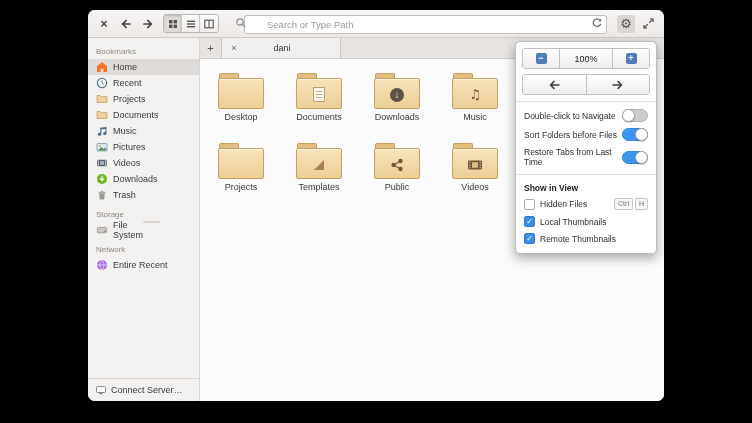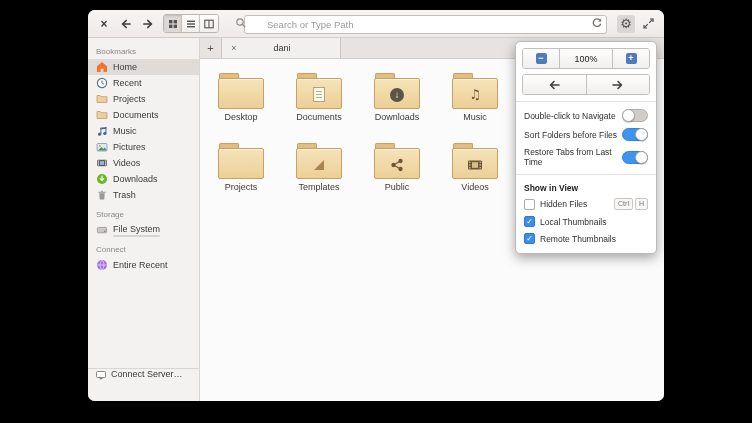--- a/index.html
+++ b/index.html
@@ -57,26 +57,26 @@
   
   .wbody { flex:1; display:flex; min-height:0; }
   .sidebar {
     width:112px; flex:0 0 112px; background:#f4f2f0; border-right:1px solid #d8d5d2;
     display:flex; flex-direction:column; font-size:9px; color:#3a3a3a; padding-top:2px;
   }
   .section-title { padding:7px 8px 3px; font-size:8px; font-weight:normal; color:#8b8885; }
   .side-item { display:flex; align-items:center; gap:5px; padding:0 8px; height:16px; }
   .side-item.selected { background:#dedbd8; }
   .side-item svg { flex:0 0 auto; }
-  .labelcol { display:flex; flex-direction:column; }
+  .labelcol { display:flex; flex-direction:row; }
   .fs-bar { height:2px; width:100%; background:#d7d4d1; border-radius:1px; margin-top:1px; overflow:hidden; }
   .fs-fill { height:100%; width:100%; background:#9b9793; }
   .side-spacer { flex:1; }
   .connect-row {
-    display:flex; align-items:flex-start; gap:4px; height:33px; padding:0 7px;
+    display:flex; align-items:center; gap:4px; height:23px; padding:0 7px;
     border-top:1px solid #d8d5d2; font-size:9px; color:#3a3a3a;
   }
   
   .main { flex:1; display:flex; flex-direction:column; background:#fcfbfb; min-width:0; }
   .tabbar {
     height:21px; flex:0 0 21px; background:#e6e3e0; border-bottom:1px solid #d2cfcc;
     display:flex; align-items:stretch;
   }
   .newtab-btn {
     width:21px; background:none; border:none; font-size:11px; color:#555;
@@ -340,21 +340,21 @@
         <svg width="12" height="12" viewBox="0 0 12 12">
             <rect x="1.4" y="3.4" width="9.2" height="5.4" rx="1" fill="#cbc7c3" stroke="#97938f" stroke-width=".8"></rect>
             <circle cx="8.9" cy="7.3" r=".7" fill="#6e6a66"></circle>
           </svg>
         <span class="labelcol">
           <span>File System</span>
           <span class="fs-bar"><span class="fs-fill"></span></span>
         </span>
       </div>
 
-      <div class="section-title">Connect</div>
+      <div class="section-title">Network</div>
       <div class="side-item">
         <svg width="12" height="12" viewBox="0 0 12 12">
             <circle cx="6" cy="6" r="5" fill="#a56de2"></circle>
             <path d="M1 6h10M6 1a7.2 7.2 0 0 1 0 10M6 1a7.2 7.2 0 0 0 0 10" stroke="#e6d9f8" stroke-width=".8" fill="none"></path>
           </svg>
         <span>Entire Recent</span>
       </div>
 
       <div class="side-spacer"></div>
 

